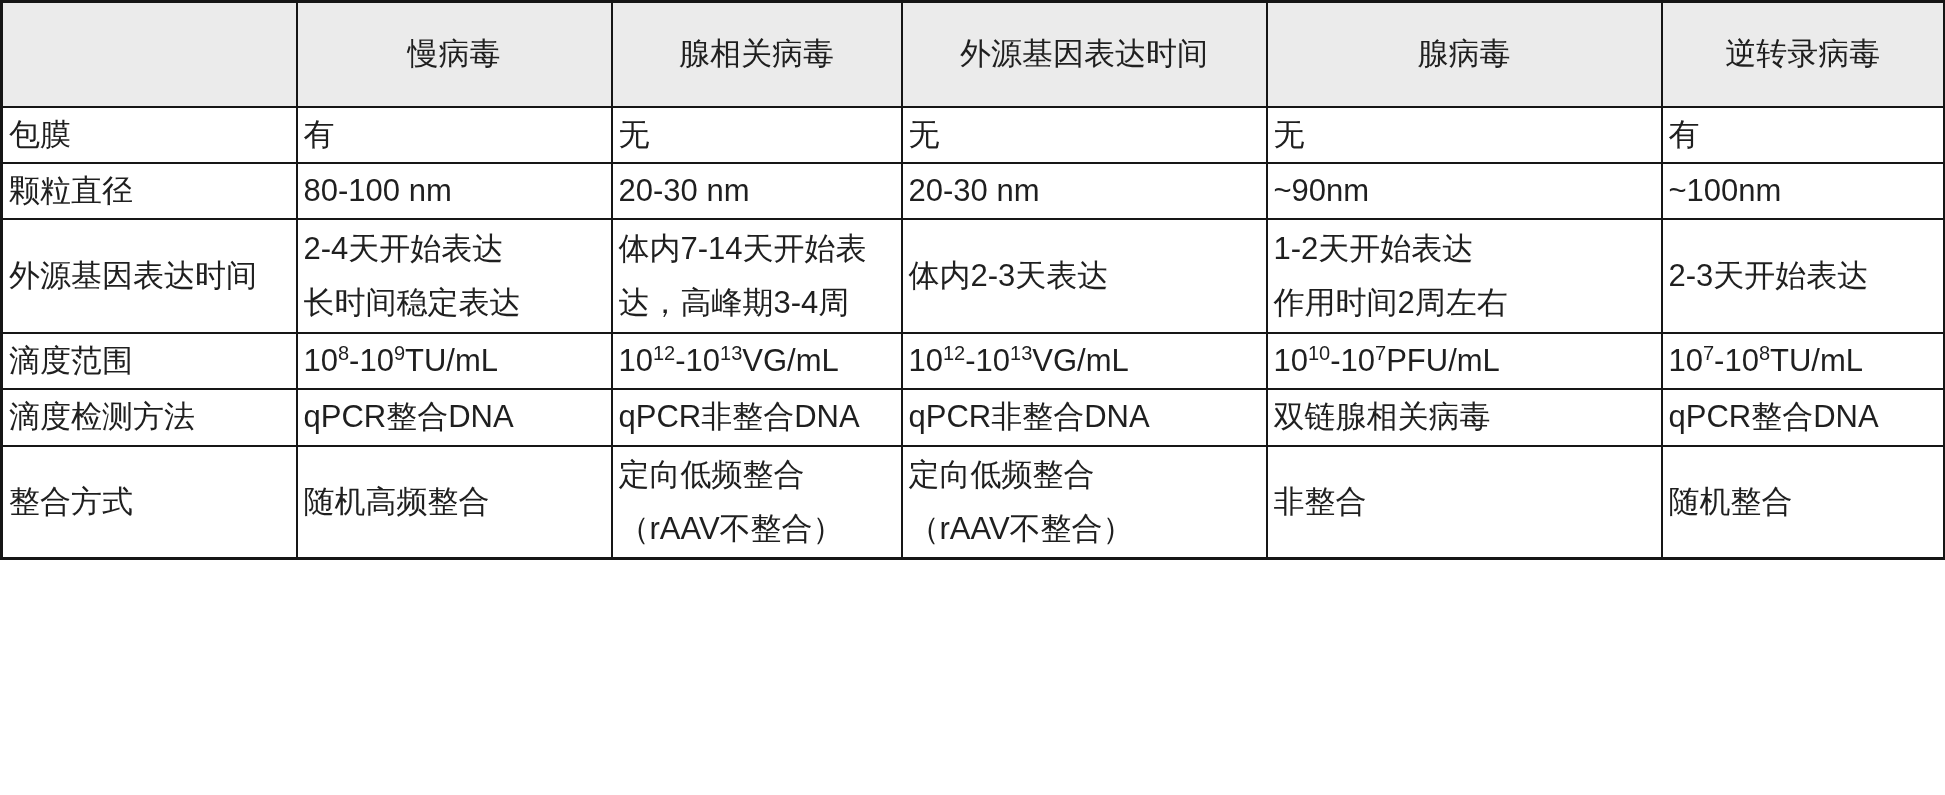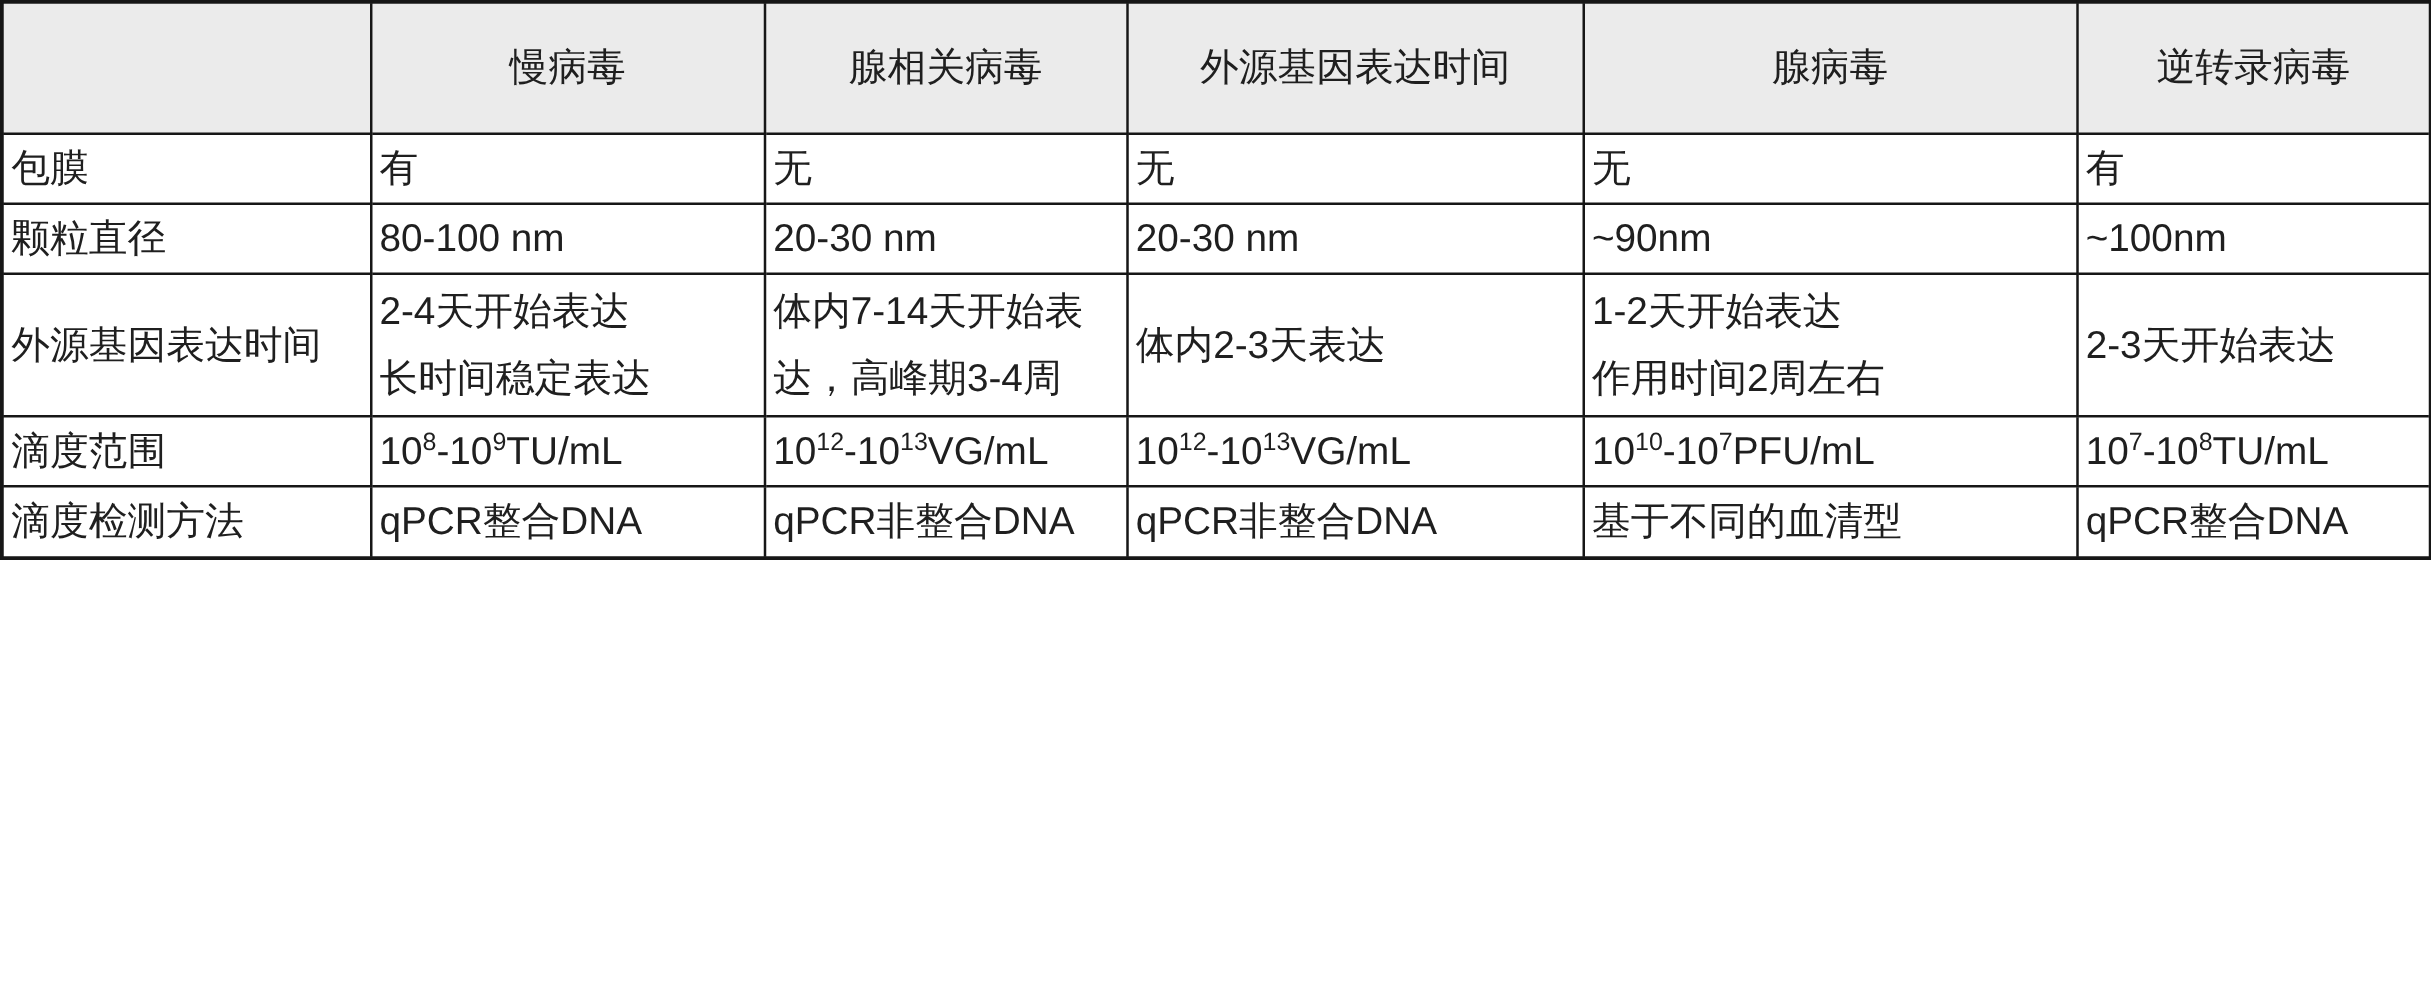--- a/index.html
+++ b/index.html
@@ -77,17 +77,27 @@
       </td>
       <td>
         <span>10</span><sup>7</sup><span>-10</span><sup>8</sup><span>TU/mL</span>
       </td>
     </tr>
     <tr style="height:54px">
       <td>滴度检测方法</td>
       <td>qPCR整合DNA</td>
       <td>qPCR非整合DNA</td>
       <td>qPCR非整合DNA</td>
-      <td>基于不同的血清型</td>
+      <td>双链腺相关病毒</td>
       <td>qPCR整合DNA</td>
+    </tr>
+    <tr style="height:113px">
+      <td>整合方式</td>
+      <td class="pre">随机高频整合</td>
+      <td class="pre">定向低频整合
+（rAAV不整合）</td>
+      <td class="pre">定向低频整合
+（rAAV不整合）</td>
+      <td class="pre">非整合</td>
+      <td class="pre">随机整合</td>
     </tr>
   </tbody>
 </table>
 
 </body></html>

